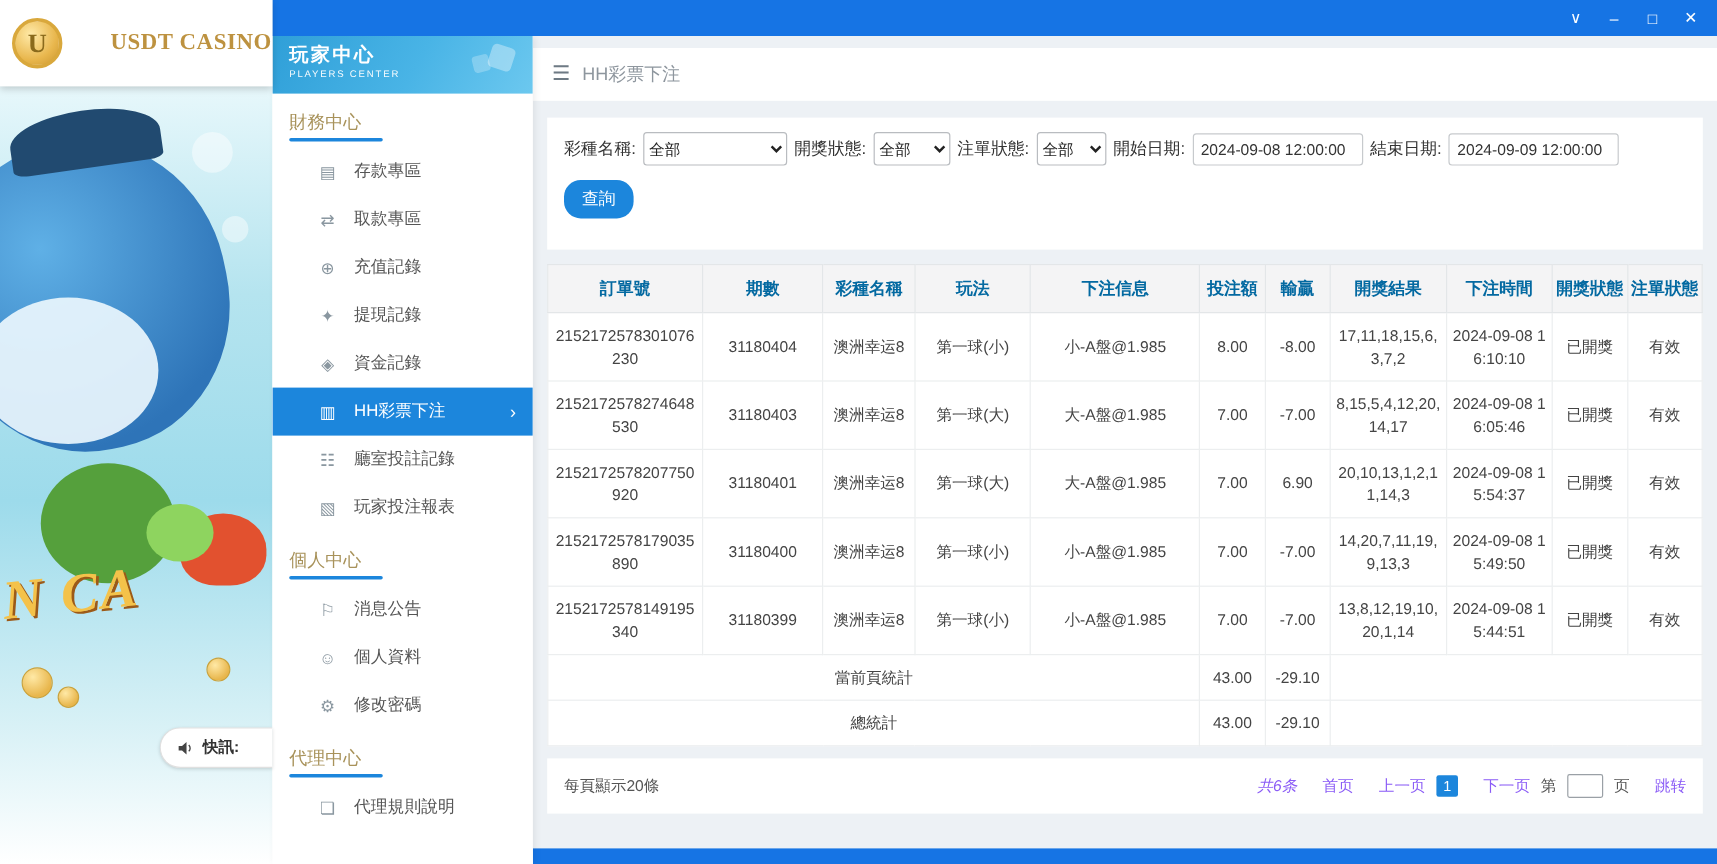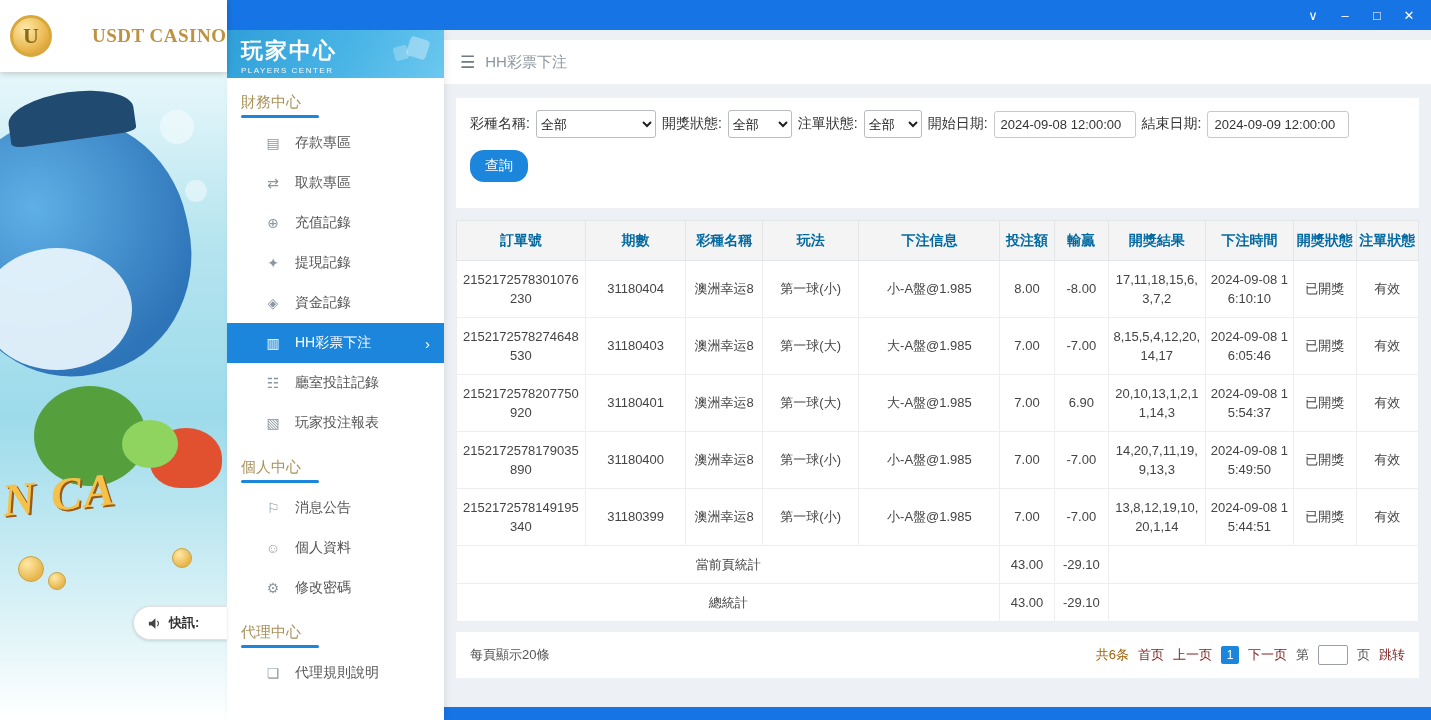--- a/index.html
+++ b/index.html
@@ -41,21 +41,21 @@
   .titlebar { position:absolute; left:227px; top:0; right:0; height:30px; background:#1674e4; z-index:3;
     display:flex; justify-content:flex-end; align-items:center; padding-right:6px; }
   .win-btn { width:32px; height:30px; color:#fff; display:flex; align-items:center; justify-content:center;
     font-size:13px; cursor:pointer; }
 
   
   .sidebar { position:absolute; left:227px; top:30px; width:217px; height:690px; background:#fff; z-index:2;
     box-shadow:2px 0 6px rgba(0,0,0,.08); overflow:hidden; }
   .side-header { height:48px; background:linear-gradient(120deg,#2f9fd8 0%,#49b4e6 55%,#6cc8ef 100%);
     color:#fff; padding:6px 0 0 14px; position:relative; overflow:hidden; }
-  .side-header .t { font-size:22px; font-weight:bold; letter-spacing:2px; }
+  .side-header .t { font-size:16px; font-weight:bold; letter-spacing:2px; }
   .side-header .s { font-size:8px; letter-spacing:1.5px; opacity:.95; }
   .dice1 { position:absolute; right:16px; top:8px; width:20px; height:20px; border-radius:4px;
     background:rgba(255,255,255,.35); transform:rotate(18deg); }
   .dice2 { position:absolute; right:36px; top:16px; width:14px; height:14px; border-radius:3px;
     background:rgba(255,255,255,.25); transform:rotate(-14deg); }
 
   .section-title { margin:15px 0 3px 14px; color:#a8925a; font-size:15px; }
   .section-underline { width:78px; height:3px; background:#1c86dc; margin:0 0 5px 14px; border-radius:2px; }
   .side-item { height:40px; display:flex; align-items:center; padding-left:38px; gap:14px;
     color:#555; font-size:14px; cursor:pointer; }
@@ -83,22 +83,22 @@
   table { width:100%; border-collapse:collapse; table-layout:fixed; }
   th { background:#f4f4f5; border:1px solid #e3e6e8; font-size:14px; color:#0369a1; height:40px; font-weight:bold; padding:2px; }
   td { border:1px solid #eceeef; font-size:13px; color:#444; text-align:center; padding:6px 4px;
     word-break:break-all; line-height:1.5; }
   tbody tr.data-row { height:57px; }
   tr.summary td { height:38px; padding:4px; }
 
   .pager-card { background:#fff; margin-top:10px; height:46px; display:flex; align-items:center;
     justify-content:space-between; padding:0 14px; font-size:13px; color:#555; }
   .pager-right { display:flex; align-items:center; gap:9px; }
-  .ptotal { color:#a16207; }
-  .plink { color:#7f1d1d; cursor:pointer; text-decoration:none; }
+  .ptotal { color:#8b5cf6;font-style:italic; }
+  .plink { color:#8b5cf6; cursor:pointer; text-decoration:none;margin-left:12px; }
   .pcur { min-width:18px; height:18px; background:#1c86dc; color:#fff; display:flex; align-items:center;
     justify-content:center; border-radius:2px; padding:0 4px; font-size:12px; cursor:pointer; }
   .jump-input { width:30px; height:20px; border:1px solid #9aa0a6; border-radius:2px; }
   .footer-strip { position:absolute; left:0; bottom:0; width:100%; height:13px; background:#1674e4; }
 </style>
 </head>
 <body>
 
 <div class="screen">
 

